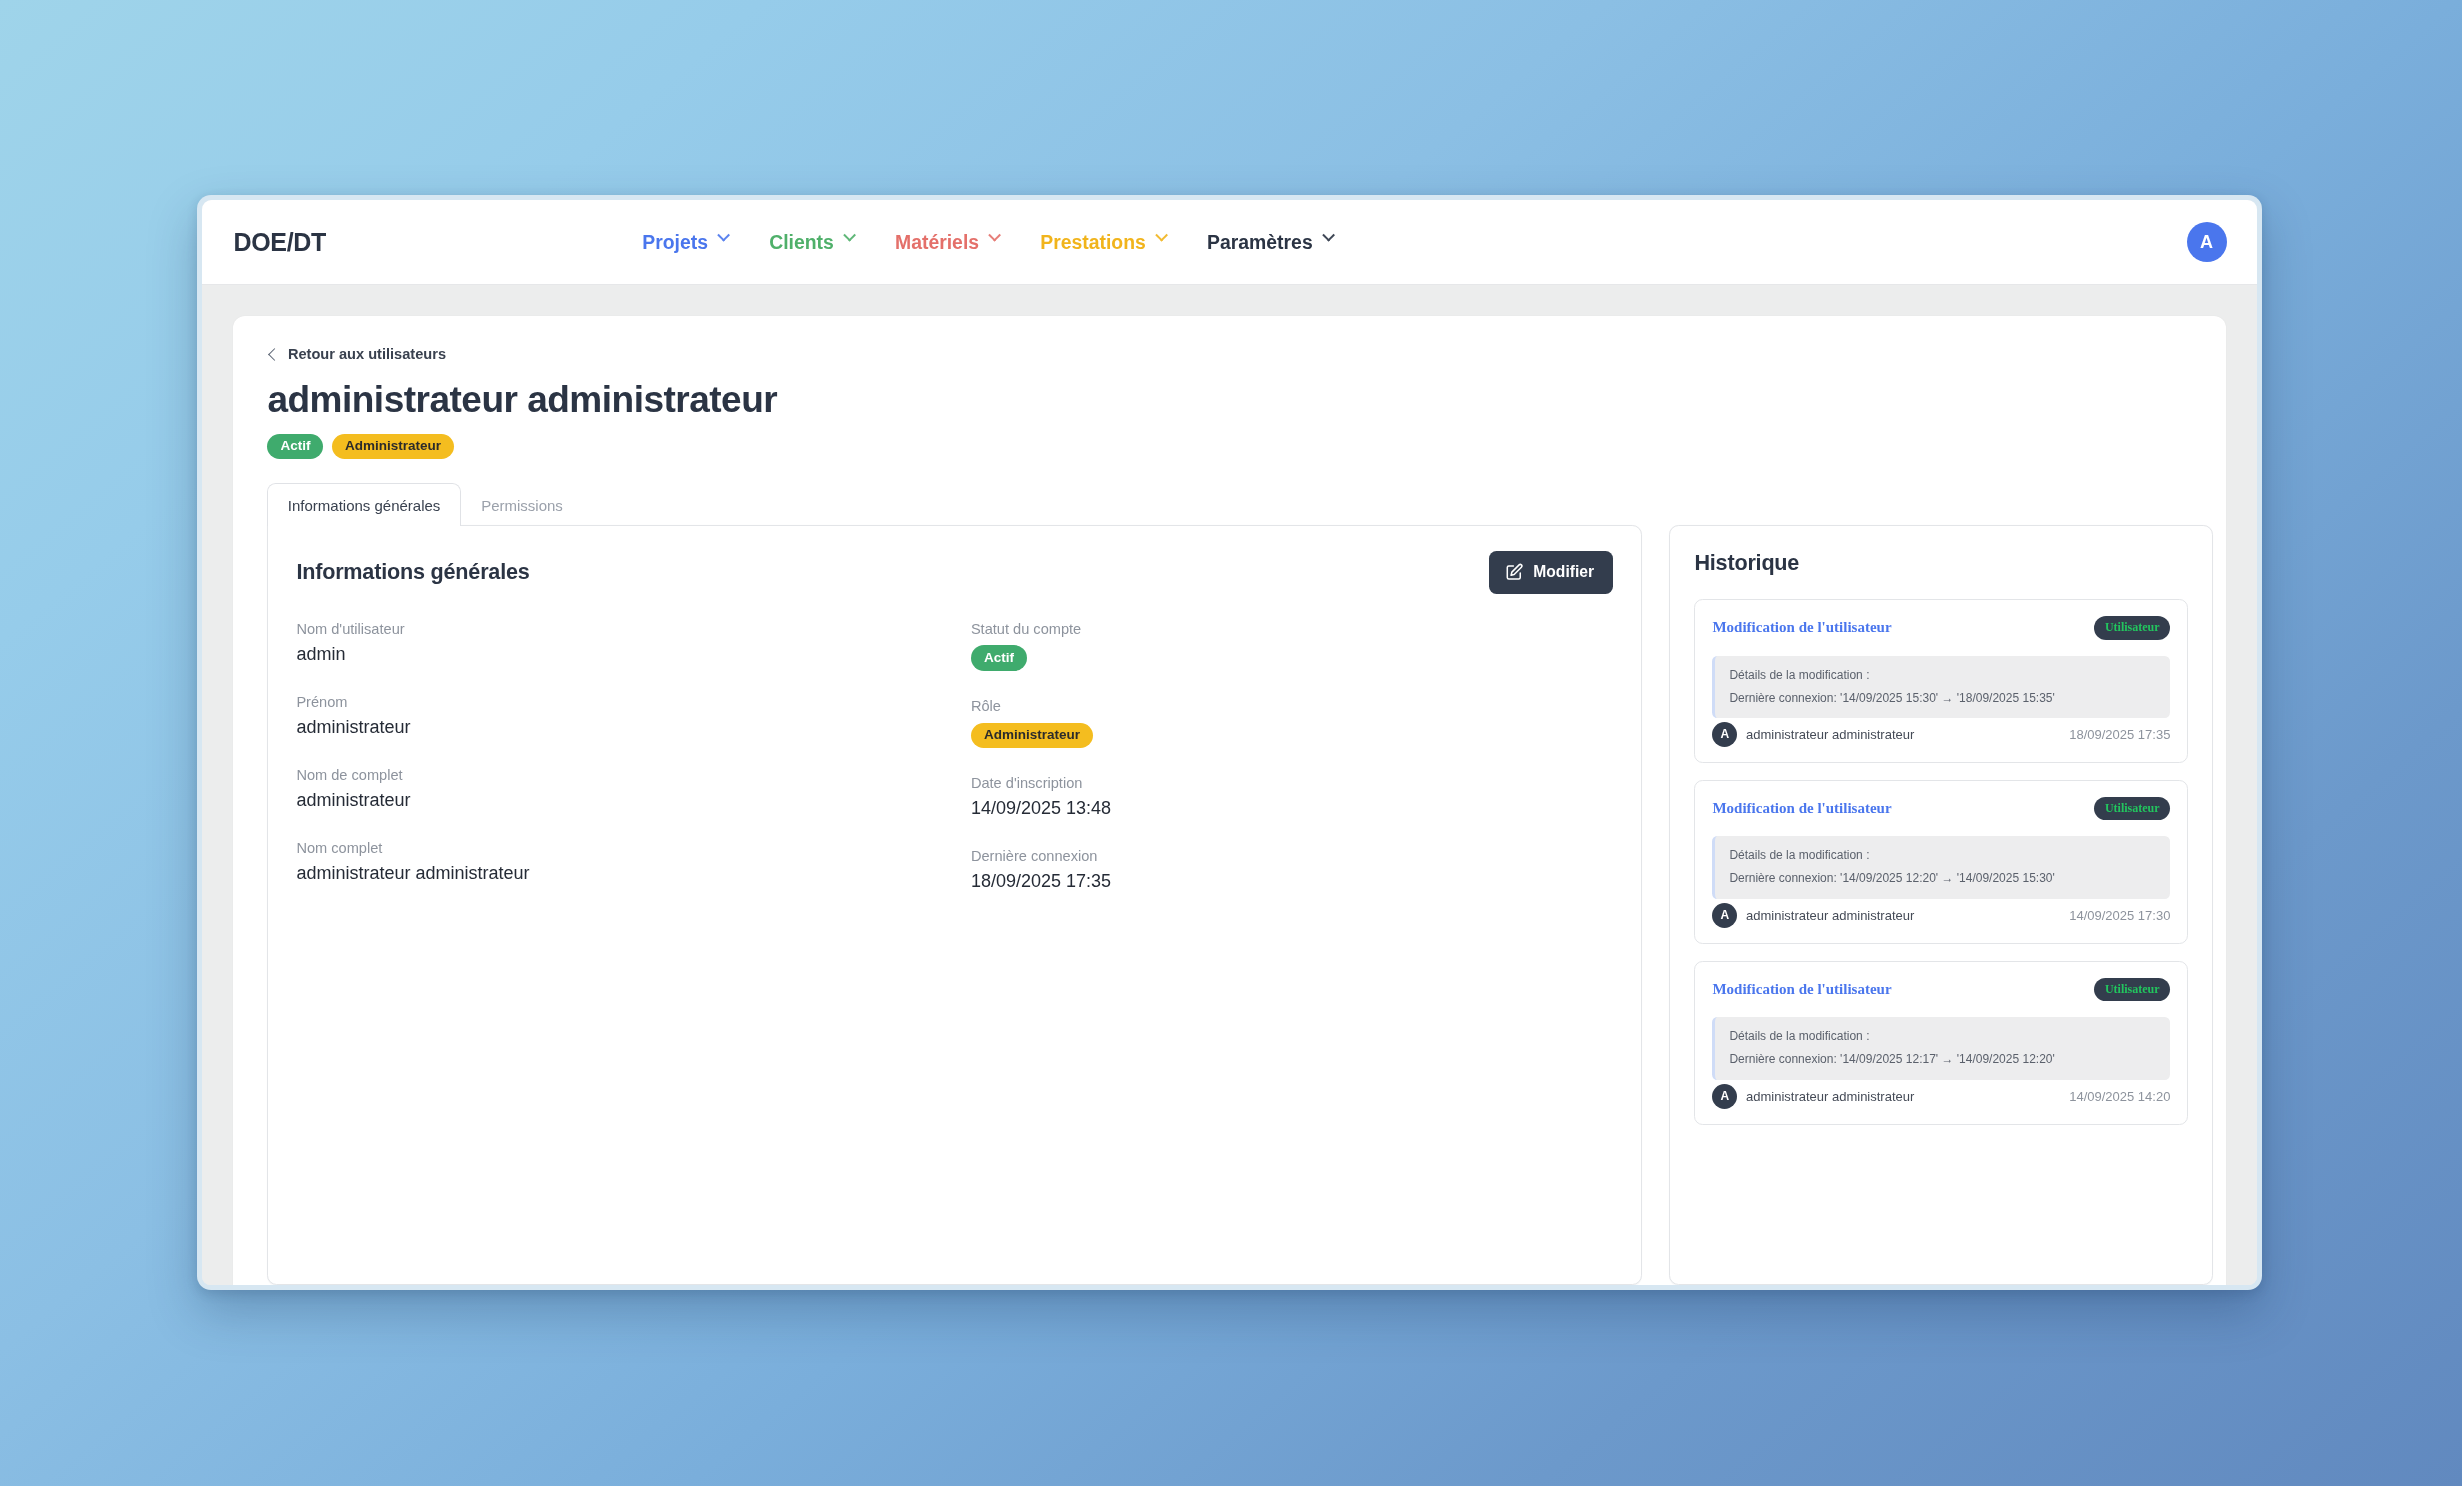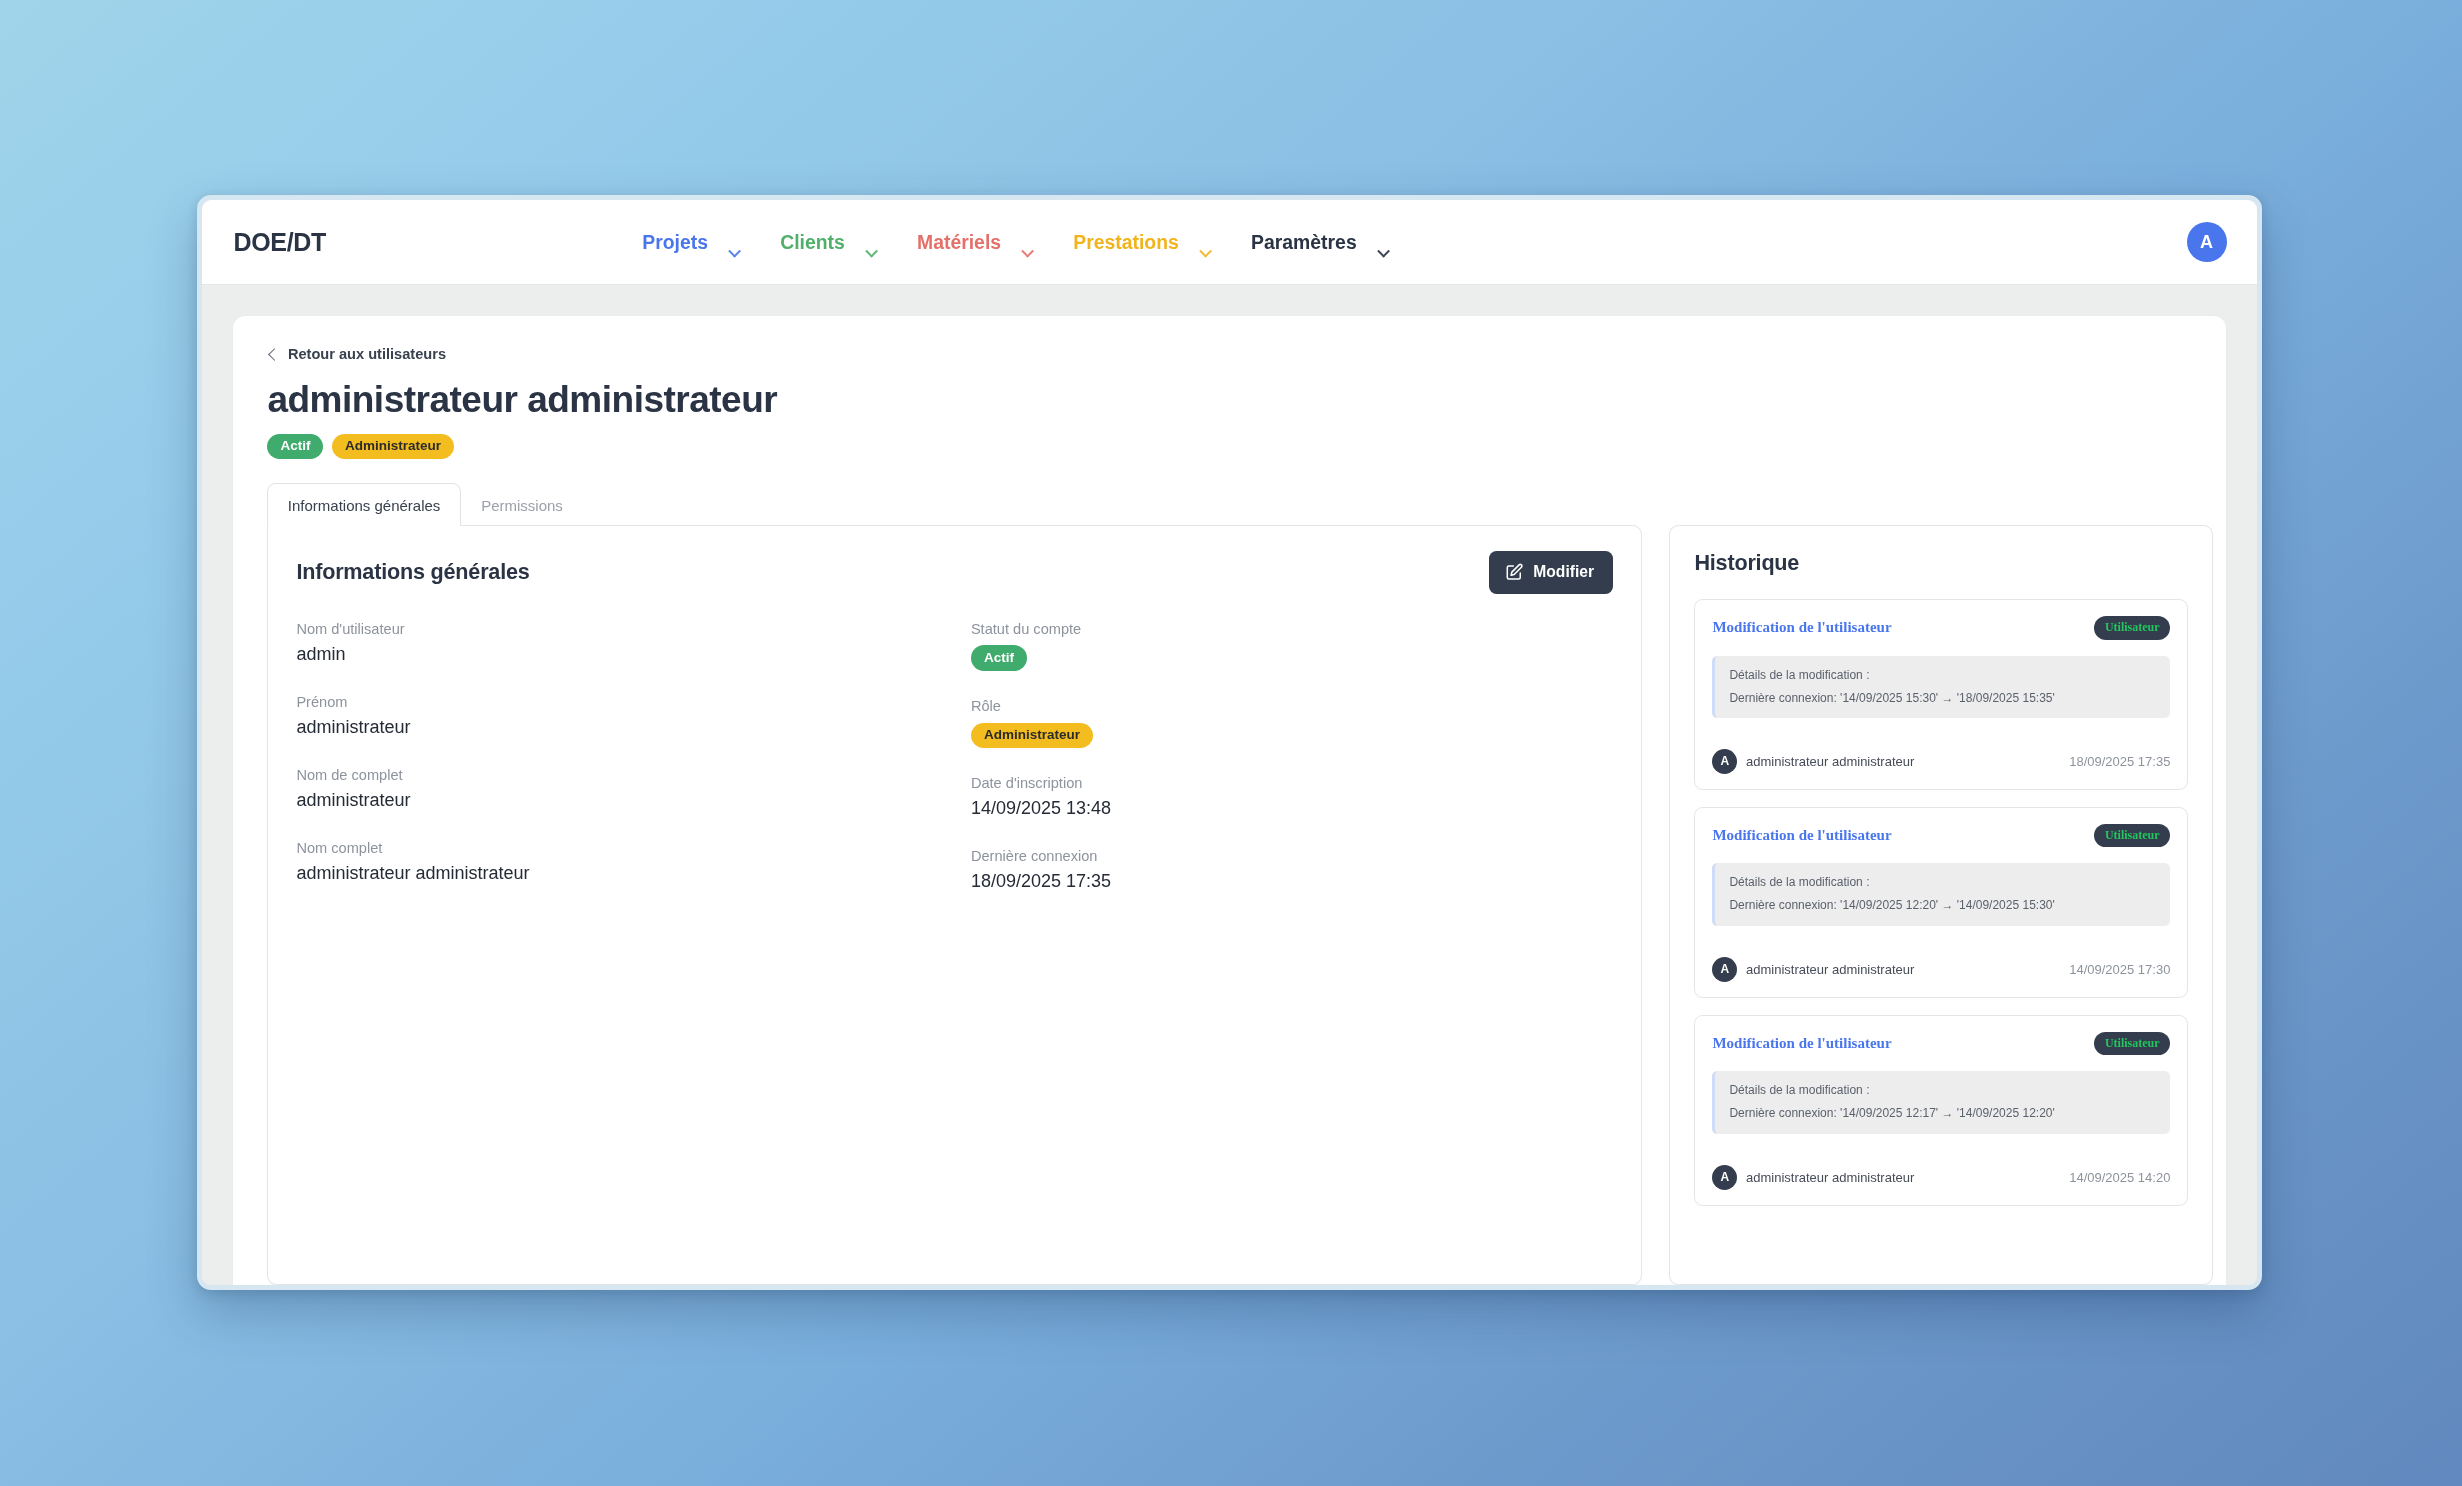--- a/index.html
+++ b/index.html
@@ -61,22 +61,22 @@
     white-space: nowrap;
   }
   .nav-links {
     display: flex;
     align-items: center;
     gap: 34px;
     margin-left: 313px;
   }
   .nav-item {
     display: flex;
-    align-items: flex-end;
-    gap: 21px;
+    align-items: flex-start;
+    gap: 10px;
     font-size: 19.4px;
     font-weight: 700;
     cursor: pointer;
     white-space: nowrap;
     padding: 5.4px 3.2px;
   }
   .nav-item .chev {
     display: inline-block;
     width: 10.8px; height: 6.5px;
     position: relative;
@@ -325,21 +325,21 @@
     border-radius: 539px;
     padding: 4.3px 10.8px;
     white-space: nowrap;
     flex: none;
   }
   .hist-details {
     background: #ededee;
     border-left: 3.8px solid #cfdcf7;
     border-radius: 5.4px;
     padding: 12px 20px 12px 14px;
-    margin-bottom: 31px;
+    margin-bottom: 4px;
   }
   .hist-details-label {
     font-size: 12px;
     color: #5b616c;
     margin-bottom: 6.5px;
     line-height: 1.3;
   }
   .hist-details-text {
     font-size: 12px;
     color: #5b616c;

